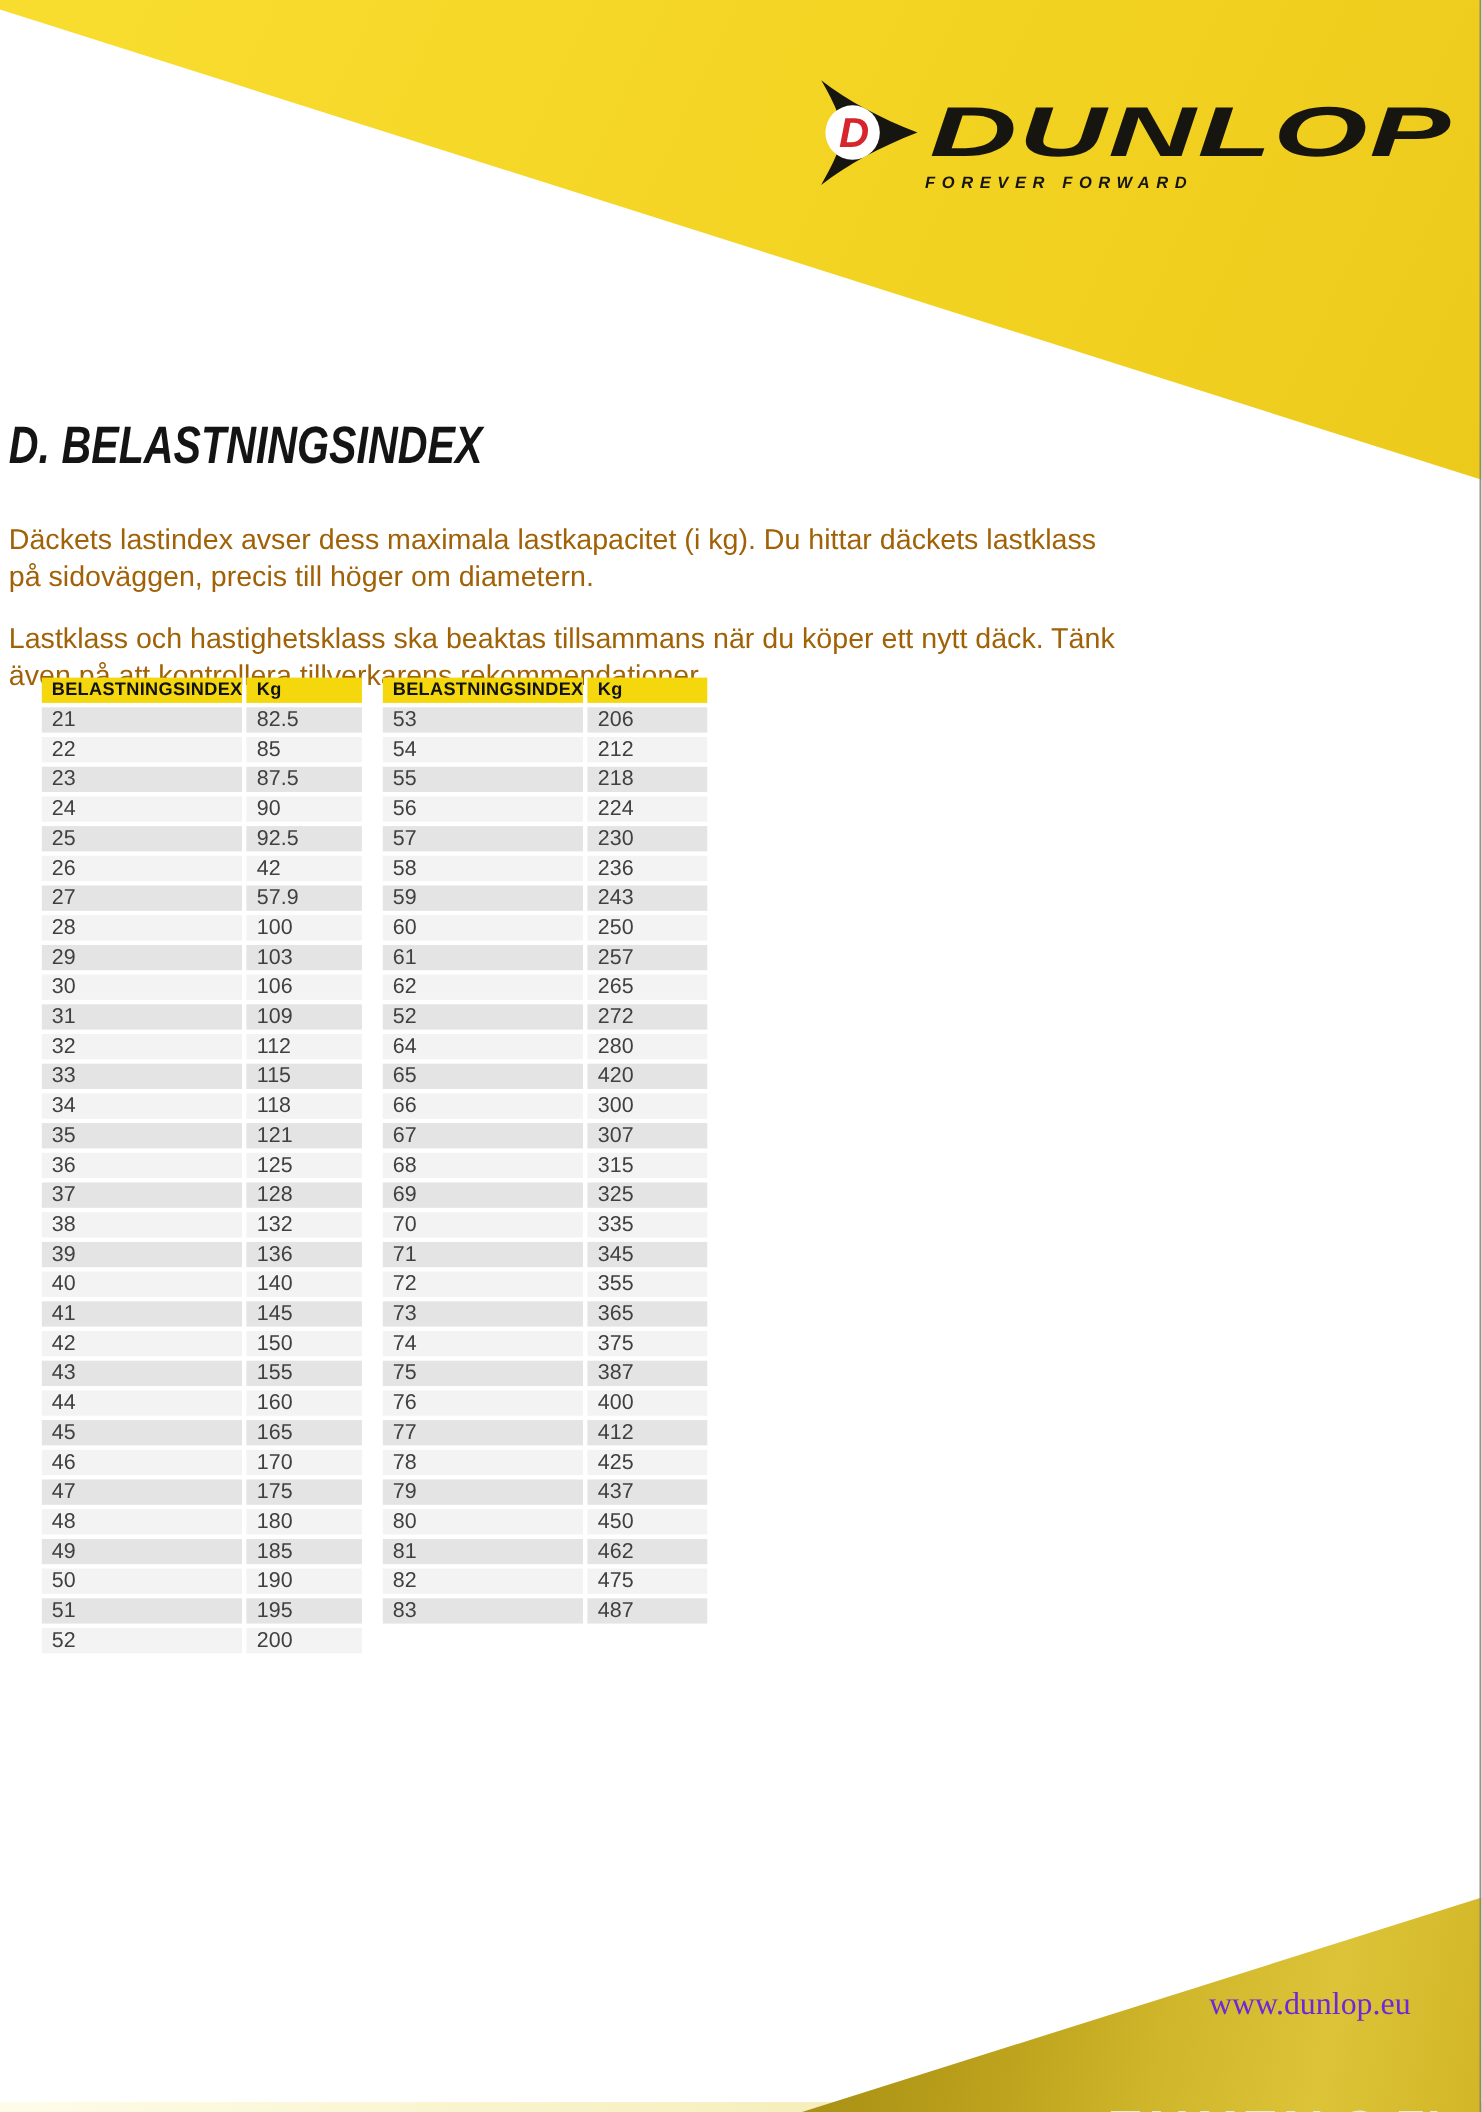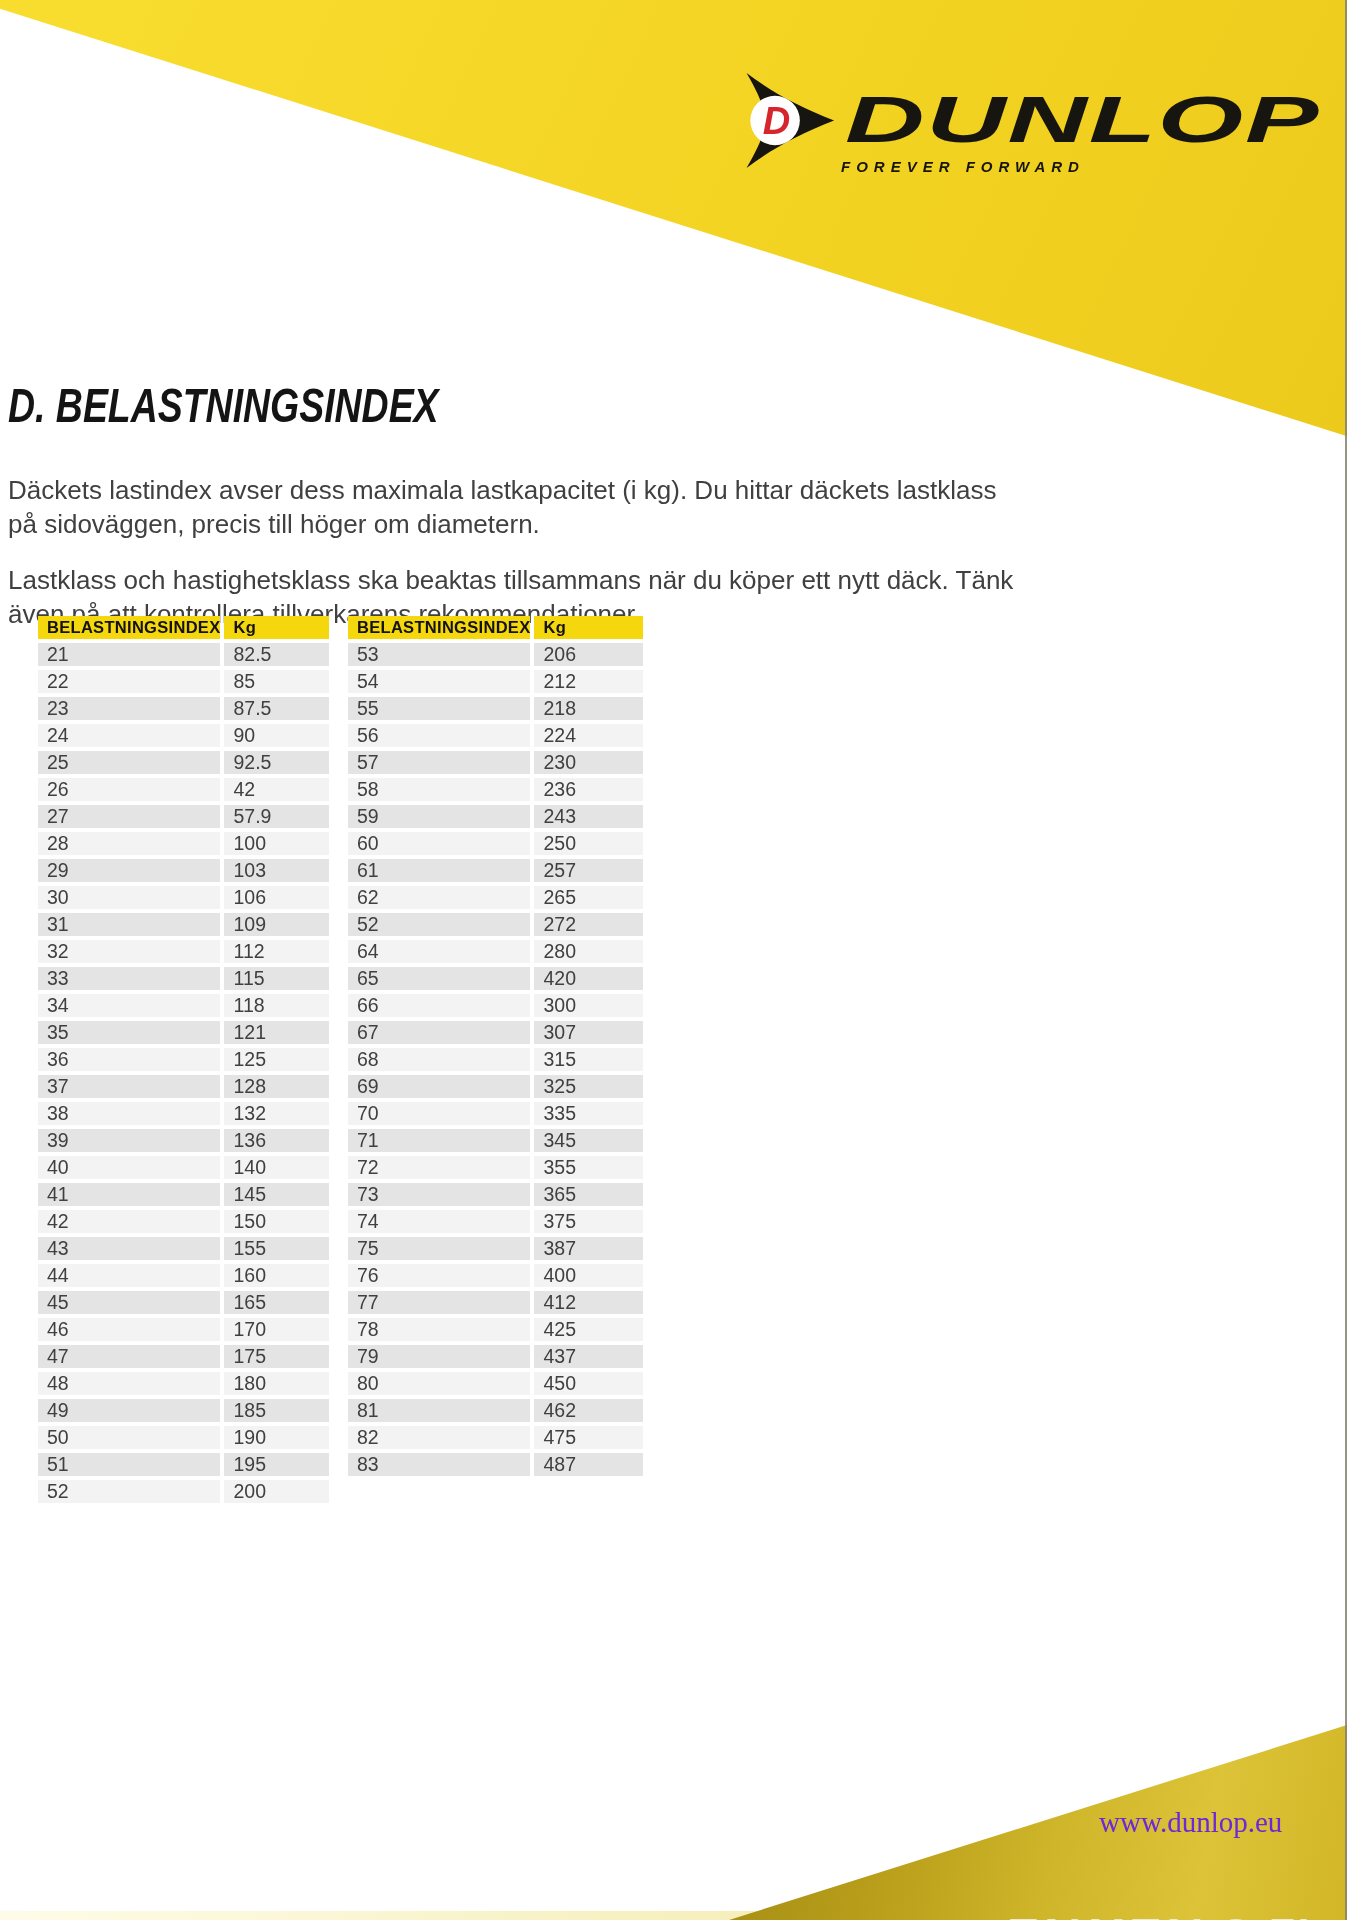--- a/index.html
+++ b/index.html
@@ -17,21 +17,21 @@
     font-weight:bold;font-style:italic;color:#17150f;letter-spacing:1px;white-space:nowrap;
     transform:scaleX(1.72);transform-origin:0 0;}
   .tagline{position:absolute;left:841px;top:159px;z-index:2;font-size:15px;line-height:1;
     font-weight:bold;font-style:italic;color:#17150f;letter-spacing:6px;white-space:nowrap;}
 
   
   .title{position:absolute;left:8px;top:350px;z-index:2;font-size:48px;line-height:1;
     font-weight:bold;font-style:italic;color:#141414;white-space:nowrap;
     transform:scaleX(.78);transform-origin:0 0;}
   .para{position:absolute;left:8px;width:1230px;font-size:26px;line-height:34px;
-    color:#404040;white-space:pre-line;z-index:2;}
+    color:#a16207;white-space:pre-line;z-index:2;}
   .para.p0{top:447px;}
   .para.p1{top:537px;}
 
   
   table.load{position:absolute;top:612px;border-collapse:separate;border-spacing:4px;z-index:2;}
   table.load.t1{left:34px;}
   table.load.t2{left:344px;}
   table.load th,table.load td{height:23px;padding:0 0 0 9px;vertical-align:middle;text-align:left;}
   table.load th{background:var(--table-header-yellow,#f5d70e);font-size:16.5px;font-weight:bold;
     color:#121212;letter-spacing:.3px;}

